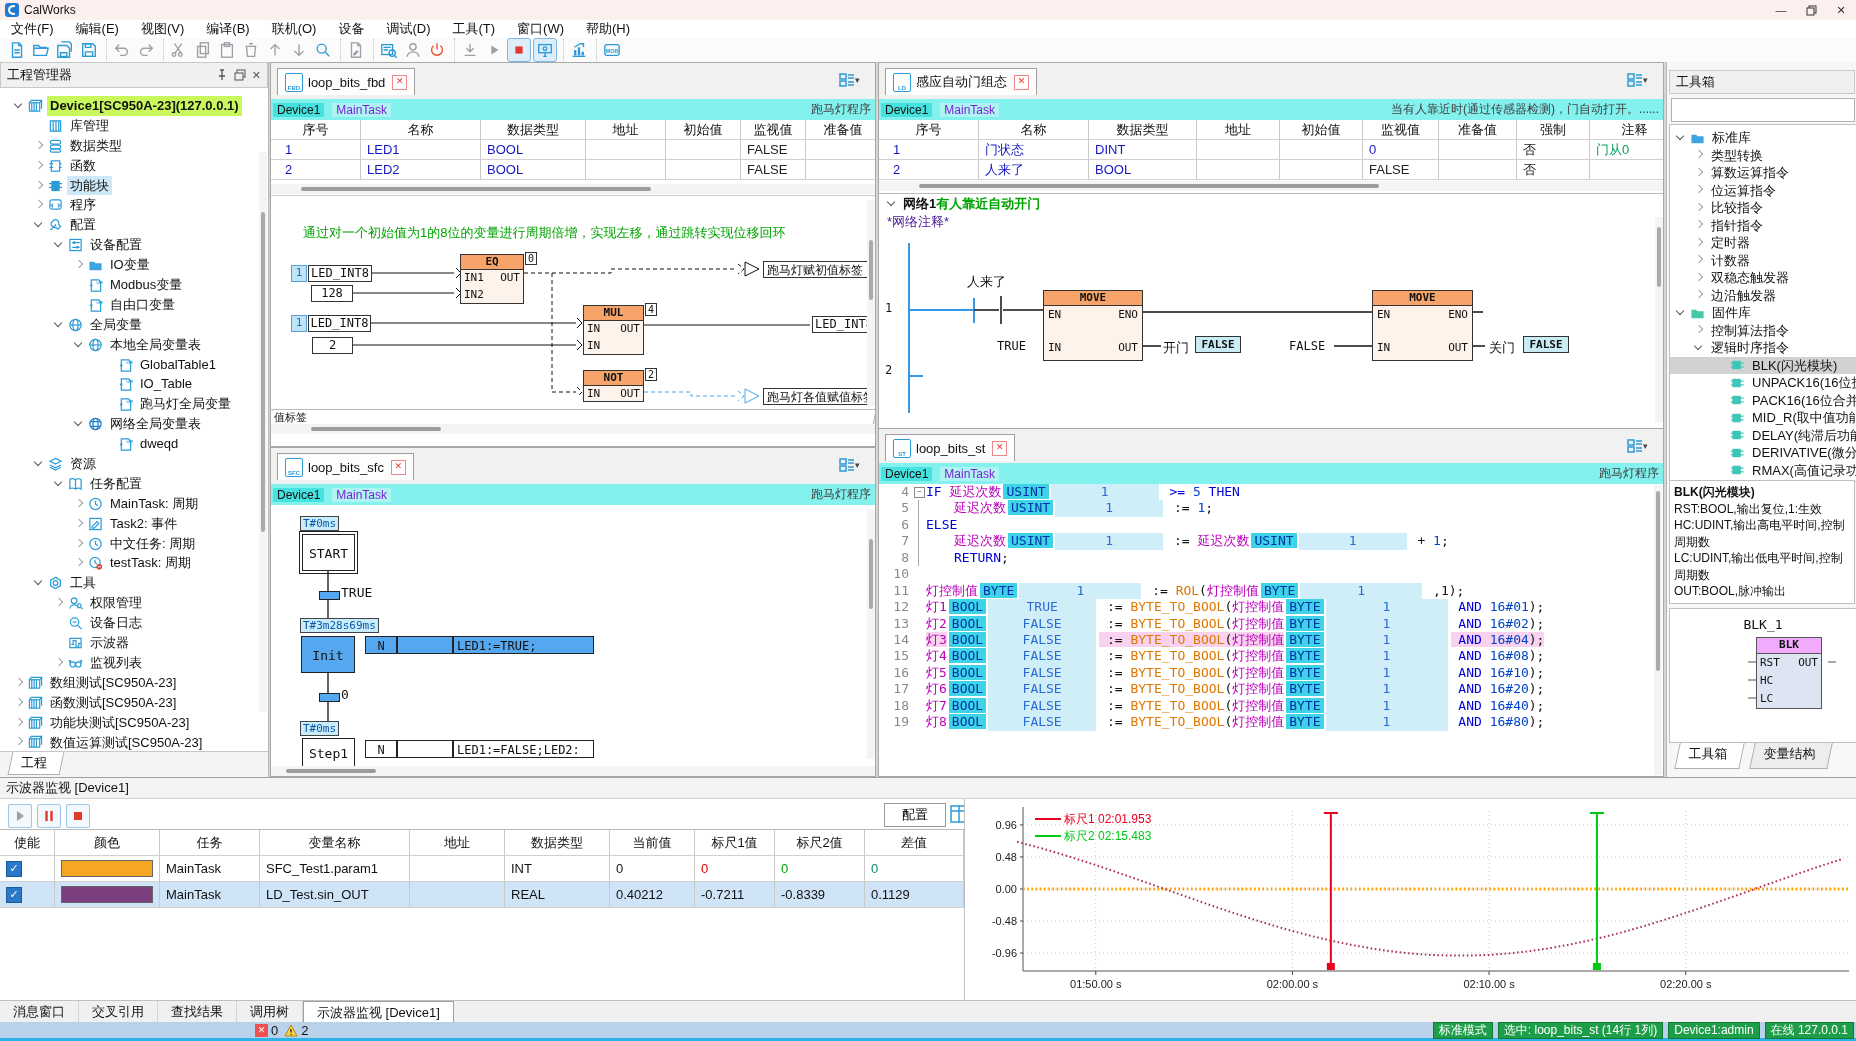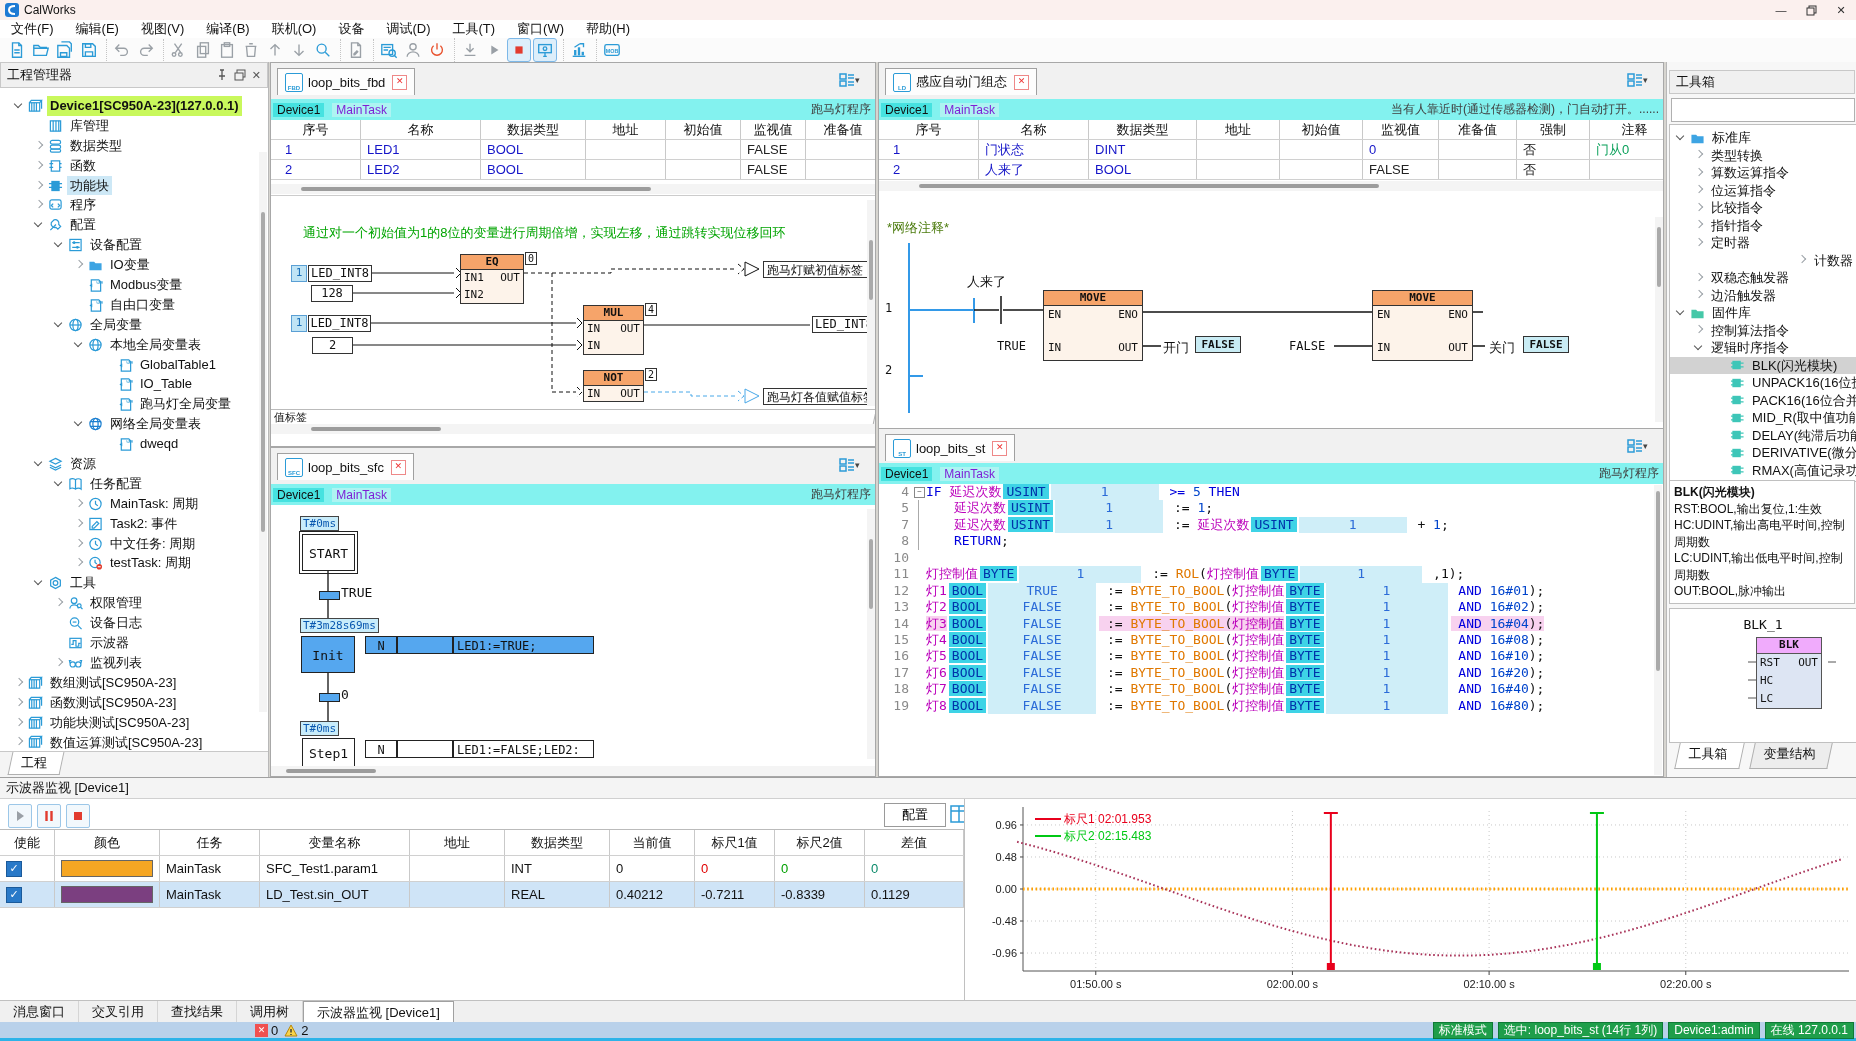--- a/index.html
+++ b/index.html
@@ -897,40 +897,45 @@
             <div class="gcell c-blue" style="width: 83px; flex: 0 0 83px;"></div>
             <div class="gcell c-dark" style="width: 76px; flex: 0 0 76px;">FALSE</div>
             <div class="gcell c-blue" style="width: 78px; flex: 0 0 78px;"></div>
             <div class="gcell c-dark" style="width: 73px; flex: 0 0 73px;">否</div>
             <div class="gcell c-blue" style="width: 90px; flex: 0 0 90px;"></div>
           </div>
         </div>
       <div class="hscroll" style="left:0;top:118px;width:784px;">
           <div class="thumb" style="left:40px;width:460px;"></div>
         </div>
+      <div class="abs" style="left:0;top:130px;width:784px;height:20px;background:#fff;border-top:1px solid #bbb;border-bottom:1px solid #ccc;display:flex;align-items:center;">
+        <span class="chev d" style="margin-left:8px;margin-right:6px;"></span>
+        <b>网络1</b>
+        <span style="color:#00a400;font-weight:bold;">有人靠近自动开门</span>
+      </div>
       <div class="abs" style="left:0;top:150px;width:784px;height:216px;background:#fff;overflow:hidden;">
         <svg class="wires" width="784" height="216">
           <g stroke="#3399e8" stroke-width="2" fill="none">
             <path d="M30 30 V200"></path>
             <path d="M30 97 H95"></path>
             <path d="M95 85 V110"></path>
             <path d="M30 163 H44"></path>
           </g>
           <g stroke="#111" stroke-width="1.5" fill="none">
             <path d="M95 97 H120"></path>
             <path d="M122 83 V111"></path>
             <path d="M124 97 H164"></path>
             <path d="M264 99 H493"></path>
             <path d="M264 133 H282"></path>
             <path d="M455 133 H493"></path>
             <path d="M594 133 H606"></path>
             <path d="M594 99 H604"></path>
           </g>
         </svg>
-        <span class="abs" style="left:8px;top:6px;color:#4d7c0f;">*网络注释*</span>
+        <span class="abs" style="left:8px;top:0;color:#4c1d95;">*网络注释*</span>
         <span class="abs" style="left:6px;top:88px;font:12px 'DejaVu Sans Mono',monospace;">1</span>
         <span class="abs" style="left:6px;top:150px;font:12px 'DejaVu Sans Mono',monospace;">2</span>
         <span class="abs" style="left:88px;top:60px;">人来了</span>
         <div class="blk" style="left:164px;top:77px;width:100px;height:71px;">
           <div class="bh">MOVE</div>
           <span class="pin" style="left:4px;top:17px;">EN</span>
           <span class="pin" style="right:4px;top:17px;">ENO</span>
           <span class="pin" style="left:4px;top:50px;">IN</span>
           <span class="pin" style="right:4px;top:50px;">OUT</span>
         </div>
@@ -970,20 +975,21 @@
         </span>
       </div>
       <div class="cyanbar" style="top:34px;">
         <span class="chip-dev">Device1</span>
         <span class="chip-task">MainTask</span>
         <span class="cyan-right">跑马灯程序</span>
       </div>
       <div class="stcode" id="stCode" style="left:0;top:55px;width:774px;height:292px;">
           <div class="st-line"><span class="st-num">4</span><span class="st-fold"><span style="position:absolute;left:2px;top:3px;width:9px;height:9px;border:1px solid #888;font:8px sans-serif;line-height:8px;text-align:center;color:#555;">−</span></span><span class="st-kw">IF </span><span class="st-var">延迟次数</span><span class="st-type">USINT</span><span class="st-val">1</span><span class="st-kw"> &gt;= </span><span class="st-n2">5</span><span class="st-kw"> THEN</span></div>
           <div class="st-line"><span class="st-num">5</span><span class="st-fold"><span style="position:absolute;left:6px;top:0;width:1px;height:16.45px;background:#aaa;"></span></span><span style="display: inline-block; width: 28px;"></span><span class="st-var">延迟次数</span><span class="st-type">USINT</span><span class="st-val">1</span><span class="st-pl"> := </span><span class="st-n2">1</span><span class="st-pl">;</span></div>
+          <div class="st-line"><span class="st-num">6</span><span class="st-fold"><span style="position:absolute;left:6px;top:0;width:1px;height:16.45px;background:#aaa;"></span></span><span class="st-kw">ELSE</span></div>
           <div class="st-line"><span class="st-num">7</span><span class="st-fold"><span style="position:absolute;left:6px;top:0;width:1px;height:16.45px;background:#aaa;"></span></span><span style="display: inline-block; width: 28px;"></span><span class="st-var">延迟次数</span><span class="st-type">USINT</span><span class="st-val">1</span><span class="st-pl"> := </span><span class="st-var">延迟次数</span><span class="st-type">USINT</span><span class="st-val">1</span><span class="st-pl"> + </span><span class="st-n2">1</span><span class="st-pl">;</span></div>
           <div class="st-line"><span class="st-num">8</span><span class="st-fold"><span style="position:absolute;left:6px;top:0;width:1px;height:16.45px;background:#aaa;"></span></span><span style="display: inline-block; width: 28px;"></span><span class="st-kw">RETURN</span><span class="st-pl">;</span></div>
           <div class="st-line"><span class="st-num">10</span><span class="st-fold"></span></div>
           <div class="st-line"><span class="st-num">11</span><span class="st-fold"></span><span class="st-var">灯控制值</span><span class="st-type">BYTE</span><span class="st-val st-valw">1</span><span class="st-pl"> := </span><span class="st-fn">ROL</span><span class="st-pl">(</span><span class="st-var">灯控制值</span><span class="st-type">BYTE</span><span class="st-val st-valw">1</span><span class="st-pl"> ,1);</span></div>
           <div class="st-line"><span class="st-num">12</span><span class="st-fold"></span><span class="st-var">灯1</span><span class="st-type">BOOL</span><span class="st-val">TRUE</span><span class="st-pl"> := </span><span class="st-fn">BYTE_TO_BOOL</span><span class="st-pl">(</span><span class="st-var">灯控制值</span><span class="st-type">BYTE</span><span class="st-val st-valw">1</span><span class="st-kw"> AND </span><span class="st-n2">16#01</span><span class="st-pl">);</span></div>
           <div class="st-line"><span class="st-num">13</span><span class="st-fold"></span><span class="st-var">灯2</span><span class="st-type">BOOL</span><span class="st-val">FALSE</span><span class="st-pl"> := </span><span class="st-fn">BYTE_TO_BOOL</span><span class="st-pl">(</span><span class="st-var">灯控制值</span><span class="st-type">BYTE</span><span class="st-val st-valw">1</span><span class="st-kw"> AND </span><span class="st-n2">16#02</span><span class="st-pl">);</span></div>
           <div class="st-line"><span class="st-num">14</span><span class="st-fold"></span><span class="st-var mk">灯3</span><span class="st-type">BOOL</span><span class="st-val">FALSE</span><span class="st-pl mk"> := </span><span class="st-fn mk">BYTE_TO_BOOL</span><span class="st-pl mk">(</span><span class="st-var mk">灯控制值</span><span class="st-type">BYTE</span><span class="st-val st-valw">1</span><span class="st-kw mk"> AND </span><span class="st-n2 mk">16#04</span><span class="st-pl mk">);</span></div>
           <div class="st-line"><span class="st-num">15</span><span class="st-fold"></span><span class="st-var">灯4</span><span class="st-type">BOOL</span><span class="st-val">FALSE</span><span class="st-pl"> := </span><span class="st-fn">BYTE_TO_BOOL</span><span class="st-pl">(</span><span class="st-var">灯控制值</span><span class="st-type">BYTE</span><span class="st-val st-valw">1</span><span class="st-kw"> AND </span><span class="st-n2">16#08</span><span class="st-pl">);</span></div>
           <div class="st-line"><span class="st-num">16</span><span class="st-fold"></span><span class="st-var">灯5</span><span class="st-type">BOOL</span><span class="st-val">FALSE</span><span class="st-pl"> := </span><span class="st-fn">BYTE_TO_BOOL</span><span class="st-pl">(</span><span class="st-var">灯控制值</span><span class="st-type">BYTE</span><span class="st-val st-valw">1</span><span class="st-kw"> AND </span><span class="st-n2">16#10</span><span class="st-pl">);</span></div>
           <div class="st-line"><span class="st-num">17</span><span class="st-fold"></span><span class="st-var">灯6</span><span class="st-type">BOOL</span><span class="st-val">FALSE</span><span class="st-pl"> := </span><span class="st-fn">BYTE_TO_BOOL</span><span class="st-pl">(</span><span class="st-var">灯控制值</span><span class="st-type">BYTE</span><span class="st-val st-valw">1</span><span class="st-kw"> AND </span><span class="st-n2">16#20</span><span class="st-pl">);</span></div>
@@ -1027,21 +1033,21 @@
             <span class="lbl">比较指令</span>
           </div>
           <div class="trow tbx-row" style="height: 17.5px; line-height: 17.5px; padding-left: 24px;">
             <span class="chev r"></span>
             <span class="lbl">指针指令</span>
           </div>
           <div class="trow tbx-row" style="height: 17.5px; line-height: 17.5px; padding-left: 24px;">
             <span class="chev r"></span>
             <span class="lbl">定时器</span>
           </div>
-          <div class="trow tbx-row" style="height: 17.5px; line-height: 17.5px; padding-left: 24px; justify-content: flex-end;">
+          <div class="trow tbx-row" style="height: 17.5px; line-height: 17.5px; padding-left: 24px;">
             <span class="chev r"></span>
             <span class="lbl">计数器</span>
           </div>
           <div class="trow tbx-row" style="height: 17.5px; line-height: 17.5px; padding-left: 24px;">
             <span class="chev r"></span>
             <span class="lbl">双稳态触发器</span>
           </div>
           <div class="trow tbx-row" style="height: 17.5px; line-height: 17.5px; padding-left: 24px;">
             <span class="chev r"></span>
             <span class="lbl">边沿触发器</span>

